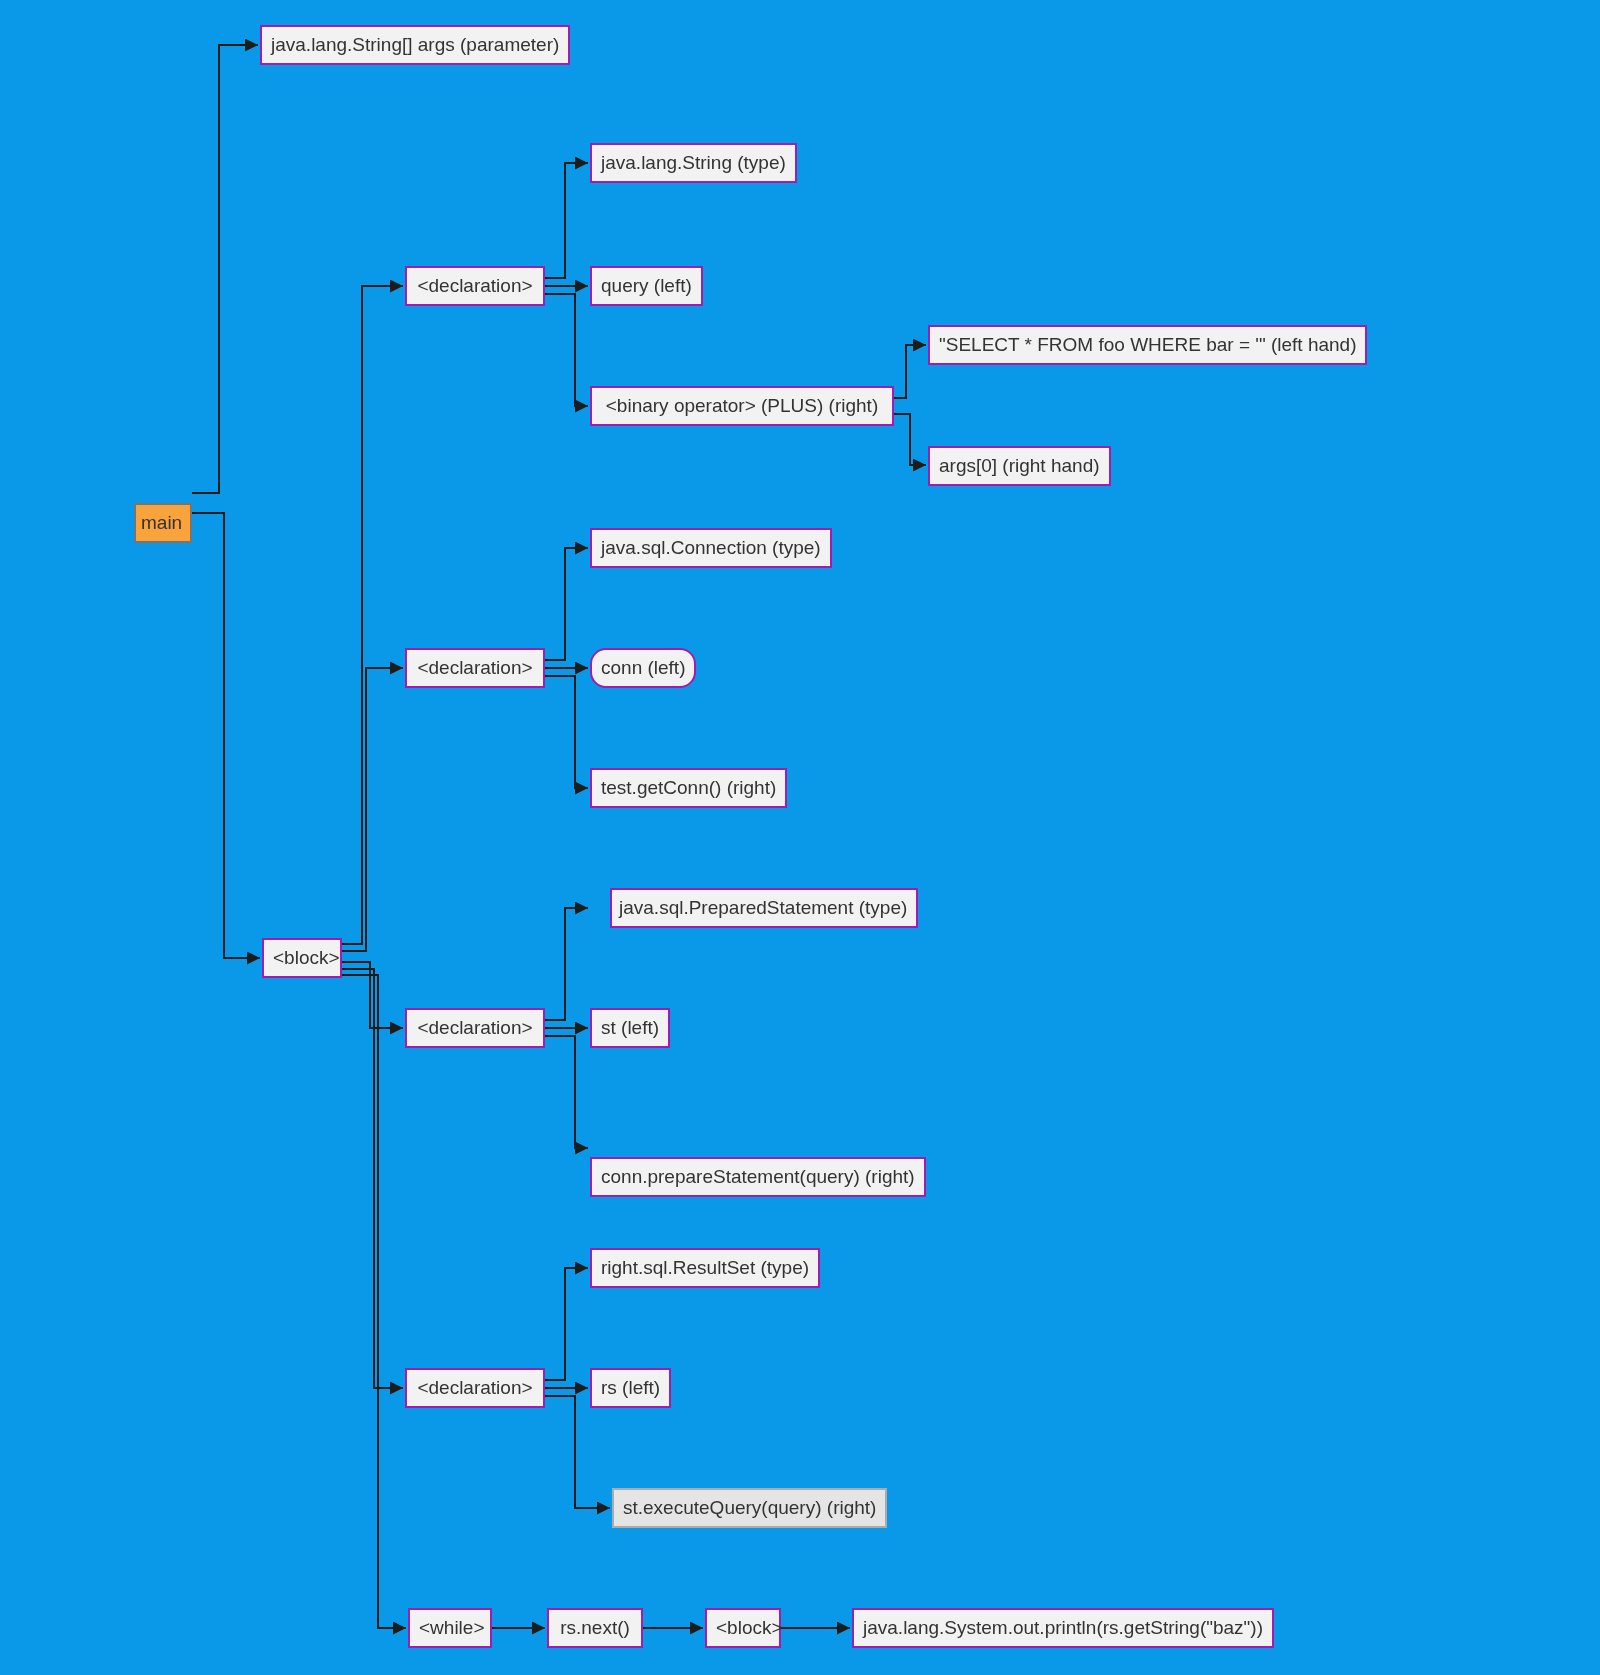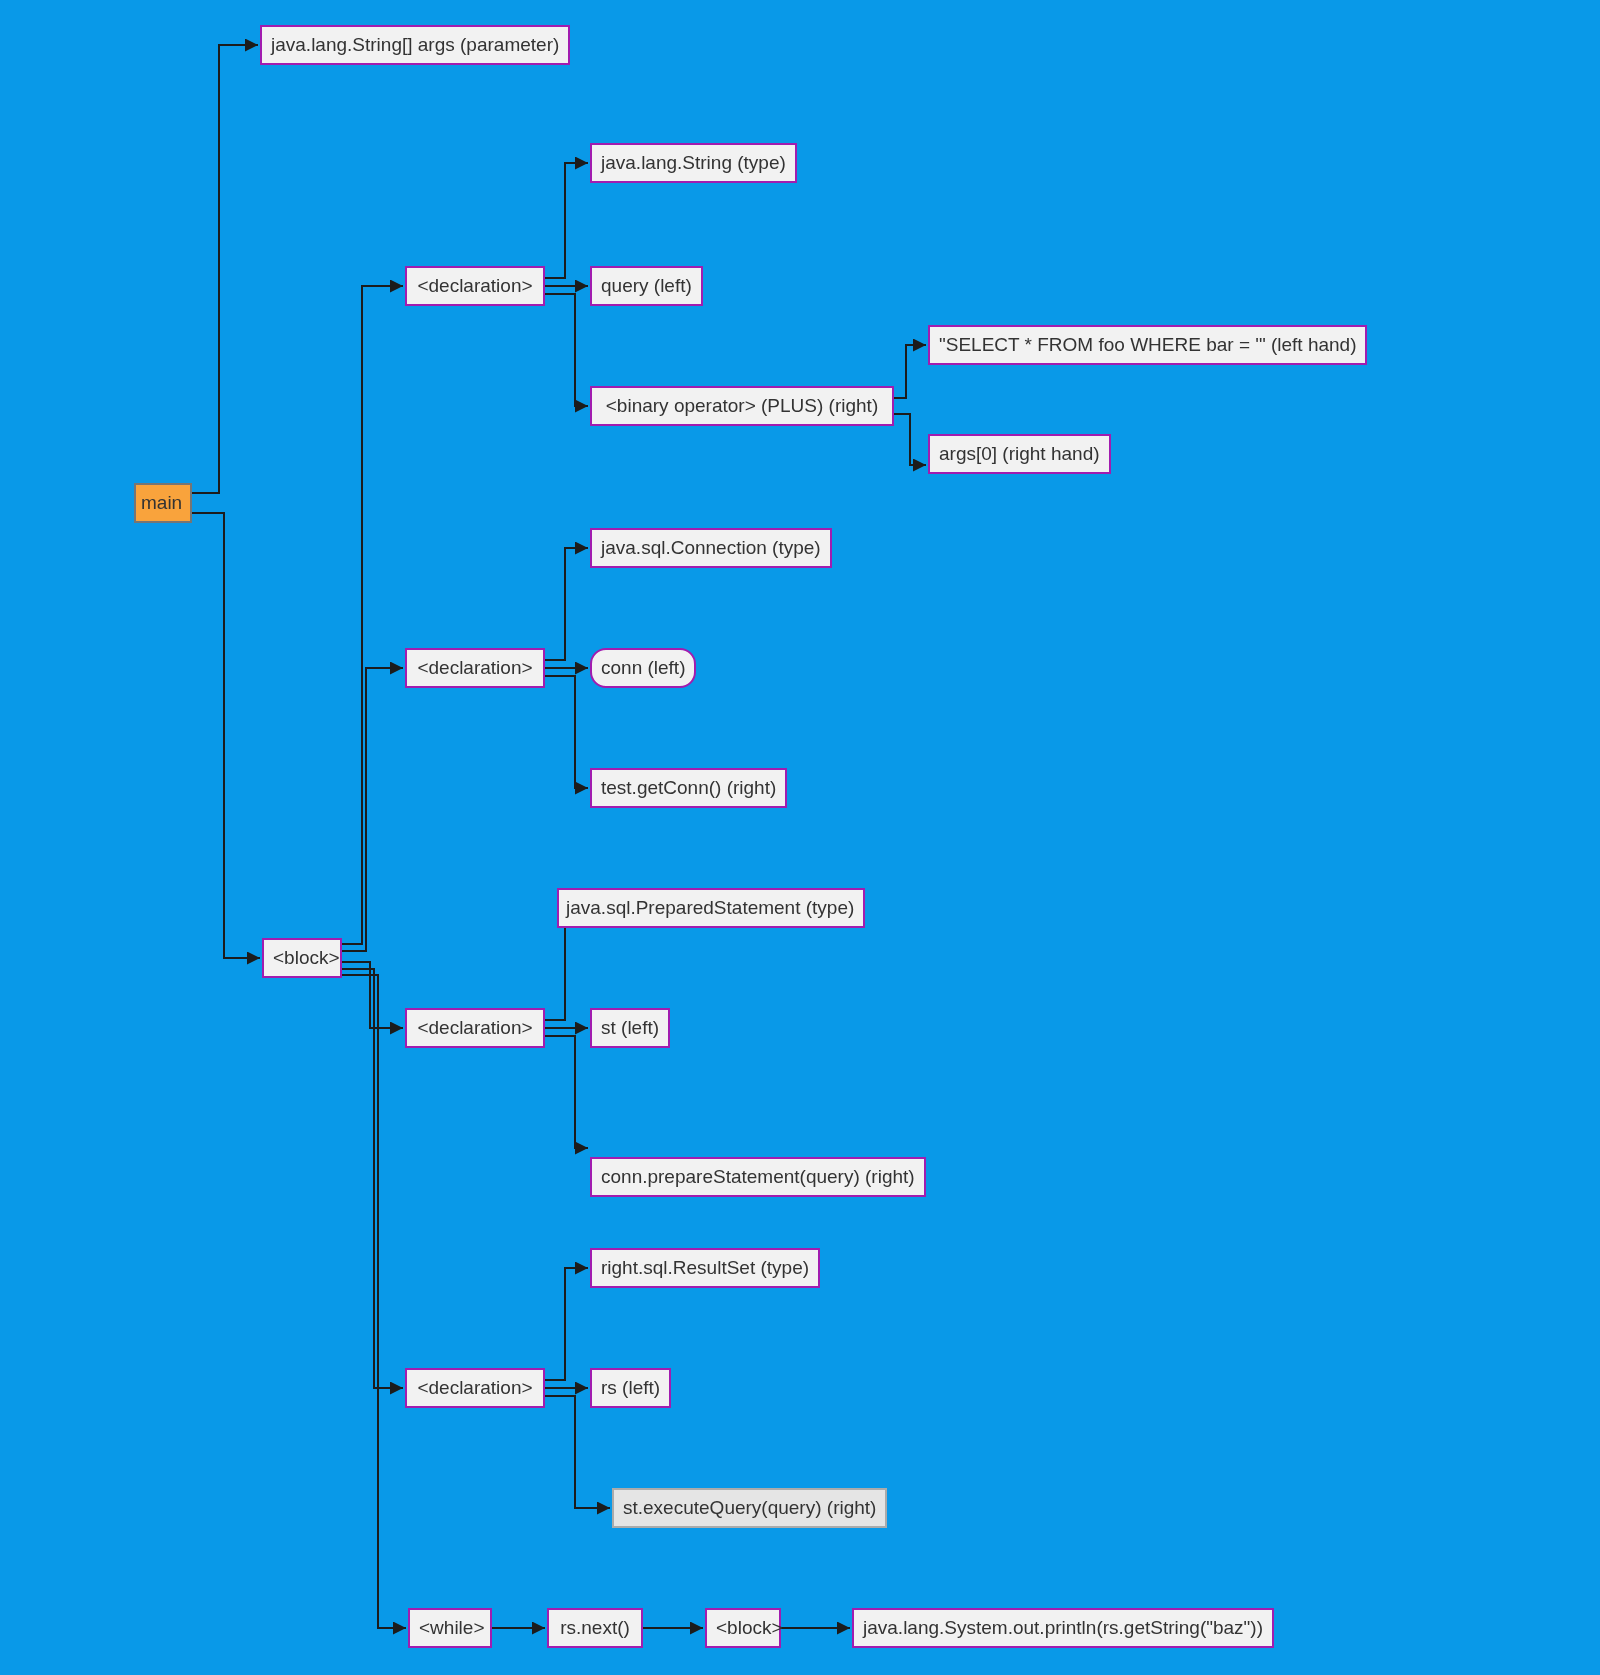--- a/index.html
+++ b/index.html
@@ -33,20 +33,21 @@
     padding: 0 9px;
     text-align: center;
     white-space: nowrap;
   }
   .node.auto { width: auto; }
   .node.root {
     background: #F9A33C;
     border-color: #757575;
     text-align: left;
     padding: 0 5px;
+    margin-top: 20px;
   }
   .node.highlight {
     background: #e5e5e5;
     border-color: #ABABAB;
   }
 </style>
 </head>
 <body>
 
 <div class="canvas">
@@ -87,29 +88,29 @@
 
   <div class="node auto" style="left:260px; top:25px;">java.lang.String[] args (parameter)</div>
 
   <div class="node" style="left:262px; top:938px; width:80px;">&lt;block&gt;</div>
 
   <div class="node" style="left:405px; top:266px; width:140px;">&lt;declaration&gt;</div>
   <div class="node auto" style="left:590px; top:143px;">java.lang.String (type)</div>
   <div class="node auto" style="left:590px; top:266px;">query (left)</div>
   <div class="node" style="left:590px; top:386px; width:304px;">&lt;binary operator&gt; (PLUS) (right)</div>
   <div class="node auto" style="left:928px; top:325px;">"SELECT * FROM foo WHERE bar = '" (left hand)</div>
-  <div class="node auto" style="left:928px; top:434px;">args[0] (right hand)</div>
+  <div class="node auto" style="left:928px; top:446px;">args[0] (right hand)</div>
 
   <div class="node" style="left:405px; top:648px; width:140px;">&lt;declaration&gt;</div>
   <div class="node auto" style="left:590px; top:528px;">java.sql.Connection (type)</div>
   <div class="node auto" style="left:590px; top:648px;border-radius:16px;">conn (left)</div>
   <div class="node auto" style="left:590px; top:768px;">test.getConn() (right)</div>
 
   <div class="node" style="left:405px; top:1008px; width:140px;">&lt;declaration&gt;</div>
-  <div class="node auto" style="left:557px; top:888px;padding-left:7px;">java.sql.PreparedStatement (type)</div>
+  <div class="node auto" style="left:610px; top:888px;padding-left:7px;">java.sql.PreparedStatement (type)</div>
   <div class="node auto" style="left:590px; top:1008px;">st (left)</div>
   <div class="node auto" style="left:590px; top:1128px;margin-top:29px;">conn.prepareStatement(query) (right)</div>
 
   <div class="node" style="left:405px; top:1368px; width:140px;">&lt;declaration&gt;</div>
   <div class="node auto" style="left:590px; top:1248px;">right.sql.ResultSet (type)</div>
   <div class="node auto" style="left:590px; top:1368px;">rs (left)</div>
   <div class="node auto highlight" style="left:612px; top:1488px;">st.executeQuery(query) (right)</div>
 
   <div class="node" style="left:408px; top:1608px; width:84px;">&lt;while&gt;</div>
   <div class="node" style="left:547px; top:1608px; width:96px;">rs.next()</div>

